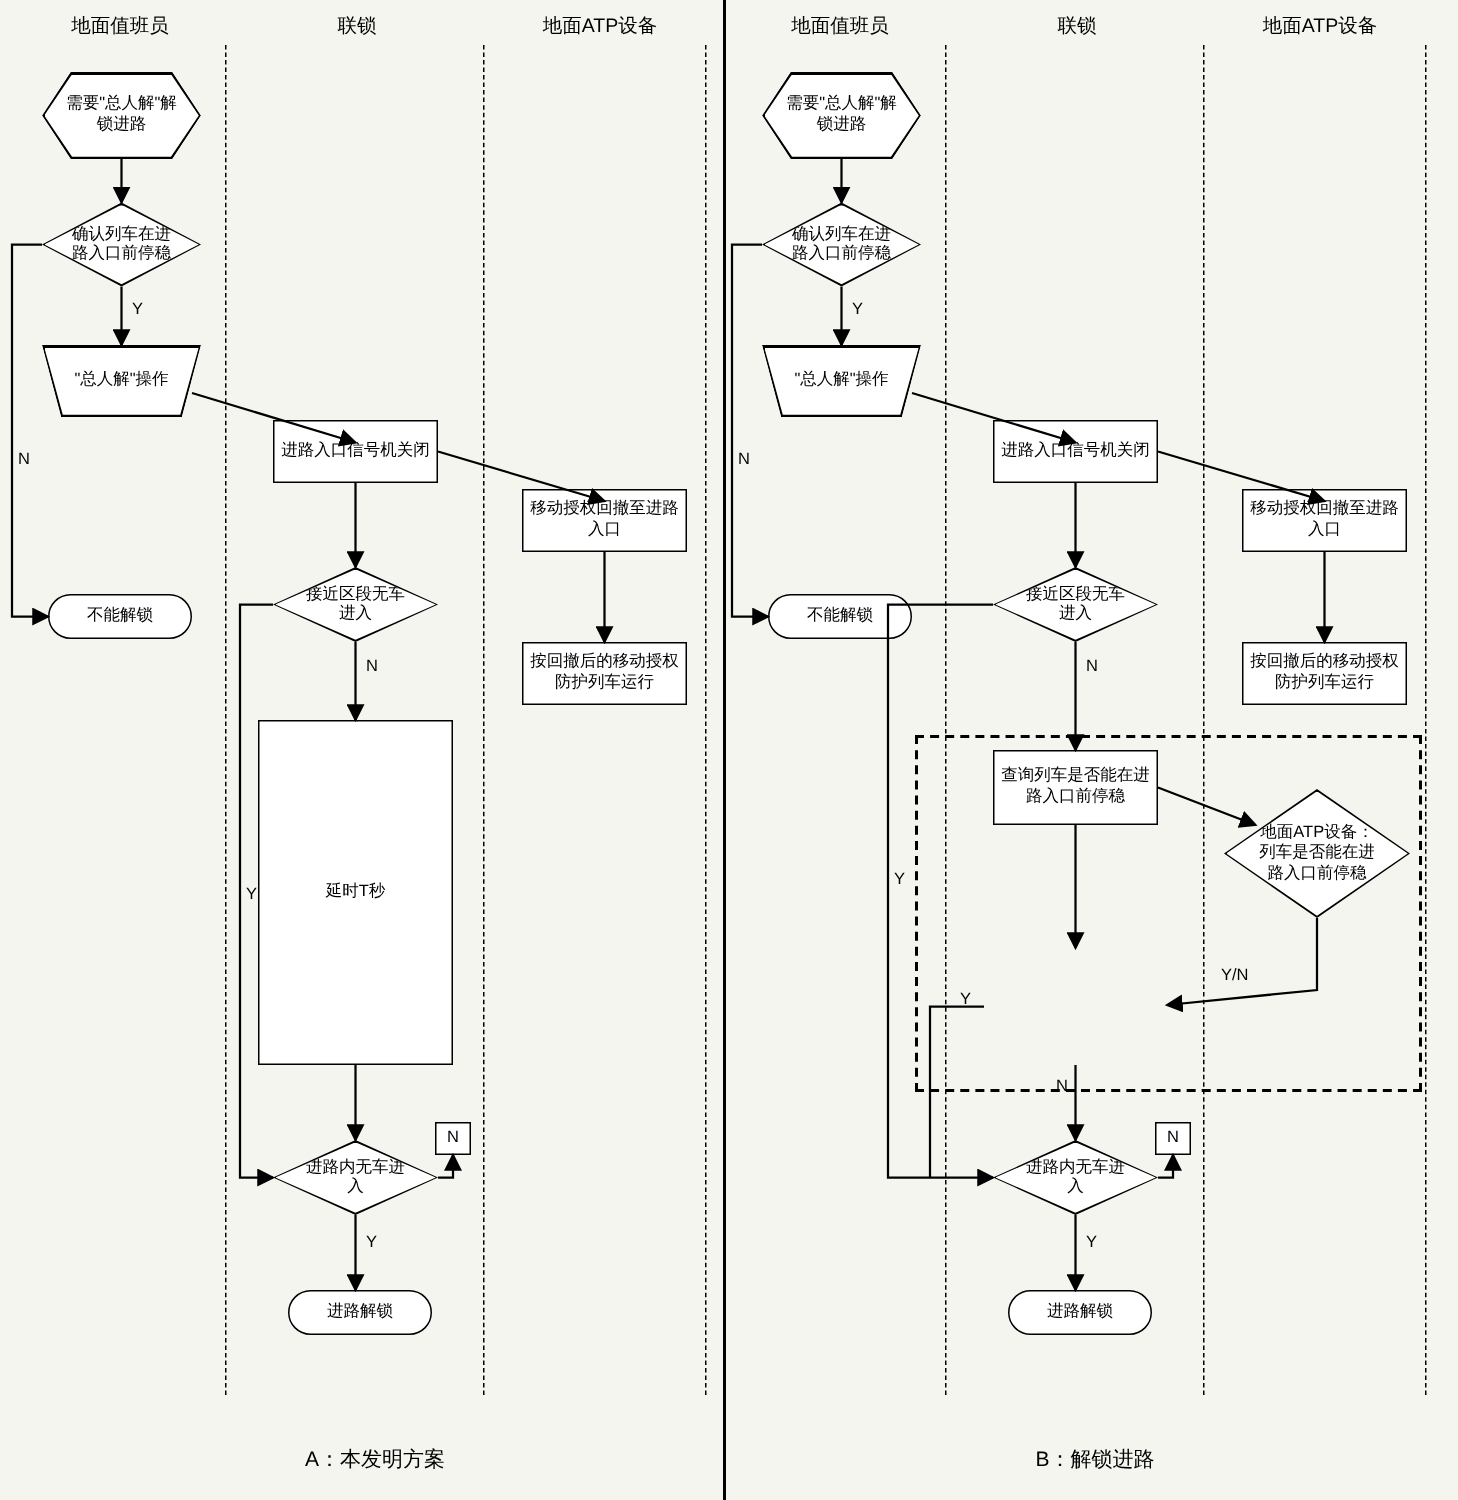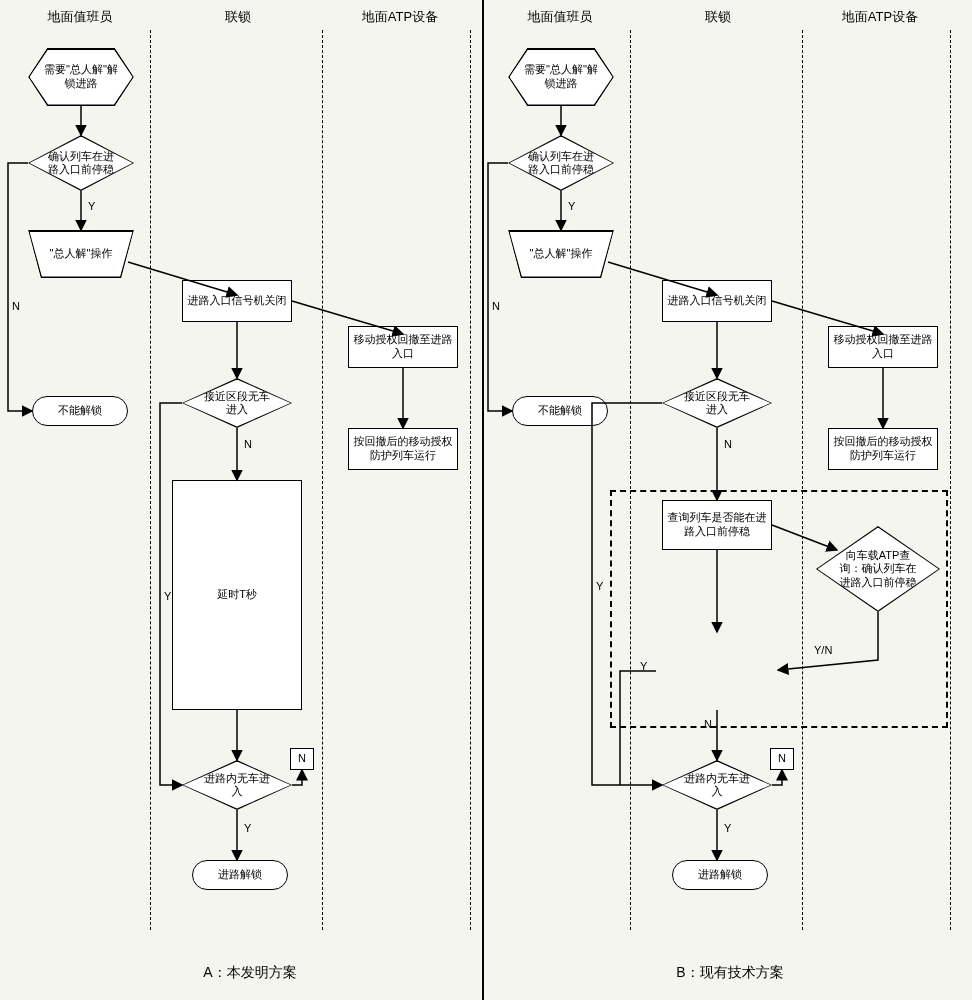--- a/index.html
+++ b/index.html
@@ -206,21 +206,21 @@
     <div class="diamond-wide-shape"></div>
     <div class="diamond-wide-inner">接近区段无车进入</div>
   </div>
 
   <div class="dashed-box" style="left:610px;top:490px;width:338px;height:238px"></div>
 
   <div class="shape" style="left:662px;top:500px;width:110px;height:50px">查询列车是否能在进路入口前停稳</div>
 
   <div class="diamond-wide" style="left:816px;top:526px;width:124px;height:86px">
     <div class="diamond-wide-shape"></div>
-    <div class="diamond-wide-inner">向车载ATP查询：确认列车在进路入口前停稳</div>
+    <div class="diamond-wide-inner">地面ATP设备：列车是否能在进路入口前停稳</div>
   </div>
 
 
   <div class="diamond-wide" style="left:662px;top:760px;width:110px;height:50px">
     <div class="diamond-wide-shape"></div>
     <div class="diamond-wide-inner">进路内无车进入</div>
   </div>
   <div class="shape" style="left:770px;top:748px;width:24px;height:22px;padding:0">N</div>
   <div class="shape rounded" style="left:672px;top:860px;width:96px;height:30px">进路解锁</div>
   <div class="shape" style="left:828px;top:326px;width:110px;height:42px">移动授权回撤至进路入口</div>
@@ -235,21 +235,21 @@
   <div class="label" style="left:568px;top:200px">Y</div>
   <div class="label" style="left:492px;top:300px">N</div>
   <div class="label" style="left:724px;top:438px">N</div>
   <div class="label" style="left:596px;top:580px">Y</div>
   <div class="label" style="left:640px;top:660px">Y</div>
   <div class="label" style="left:704px;top:718px">N</div>
   <div class="label" style="left:814px;top:644px">Y/N</div>
   <div class="label" style="left:724px;top:822px">Y</div>
 
   <div class="caption" style="left:160px;width:180px">A：本发明方案</div>
-  <div class="caption" style="left:640px;width:180px">B：现有技术方案</div>
+  <div class="caption" style="left:640px;width:180px">B：解锁进路</div>
 
   <svg class="arrows">
     <defs>
       <marker id="arr" markerWidth="8" markerHeight="8" refX="7" refY="4" orient="auto">
         <path d="M0,0 L8,4 L0,8 Z" fill="#000"></path>
       </marker>
     </defs>
 
     <line x1="81" y1="106" x2="81" y2="135" stroke="#000" stroke-width="1.5" marker-end="url(#arr)"></line>
     <line x1="81" y1="191" x2="81" y2="230" stroke="#000" stroke-width="1.5" marker-end="url(#arr)"></line>

